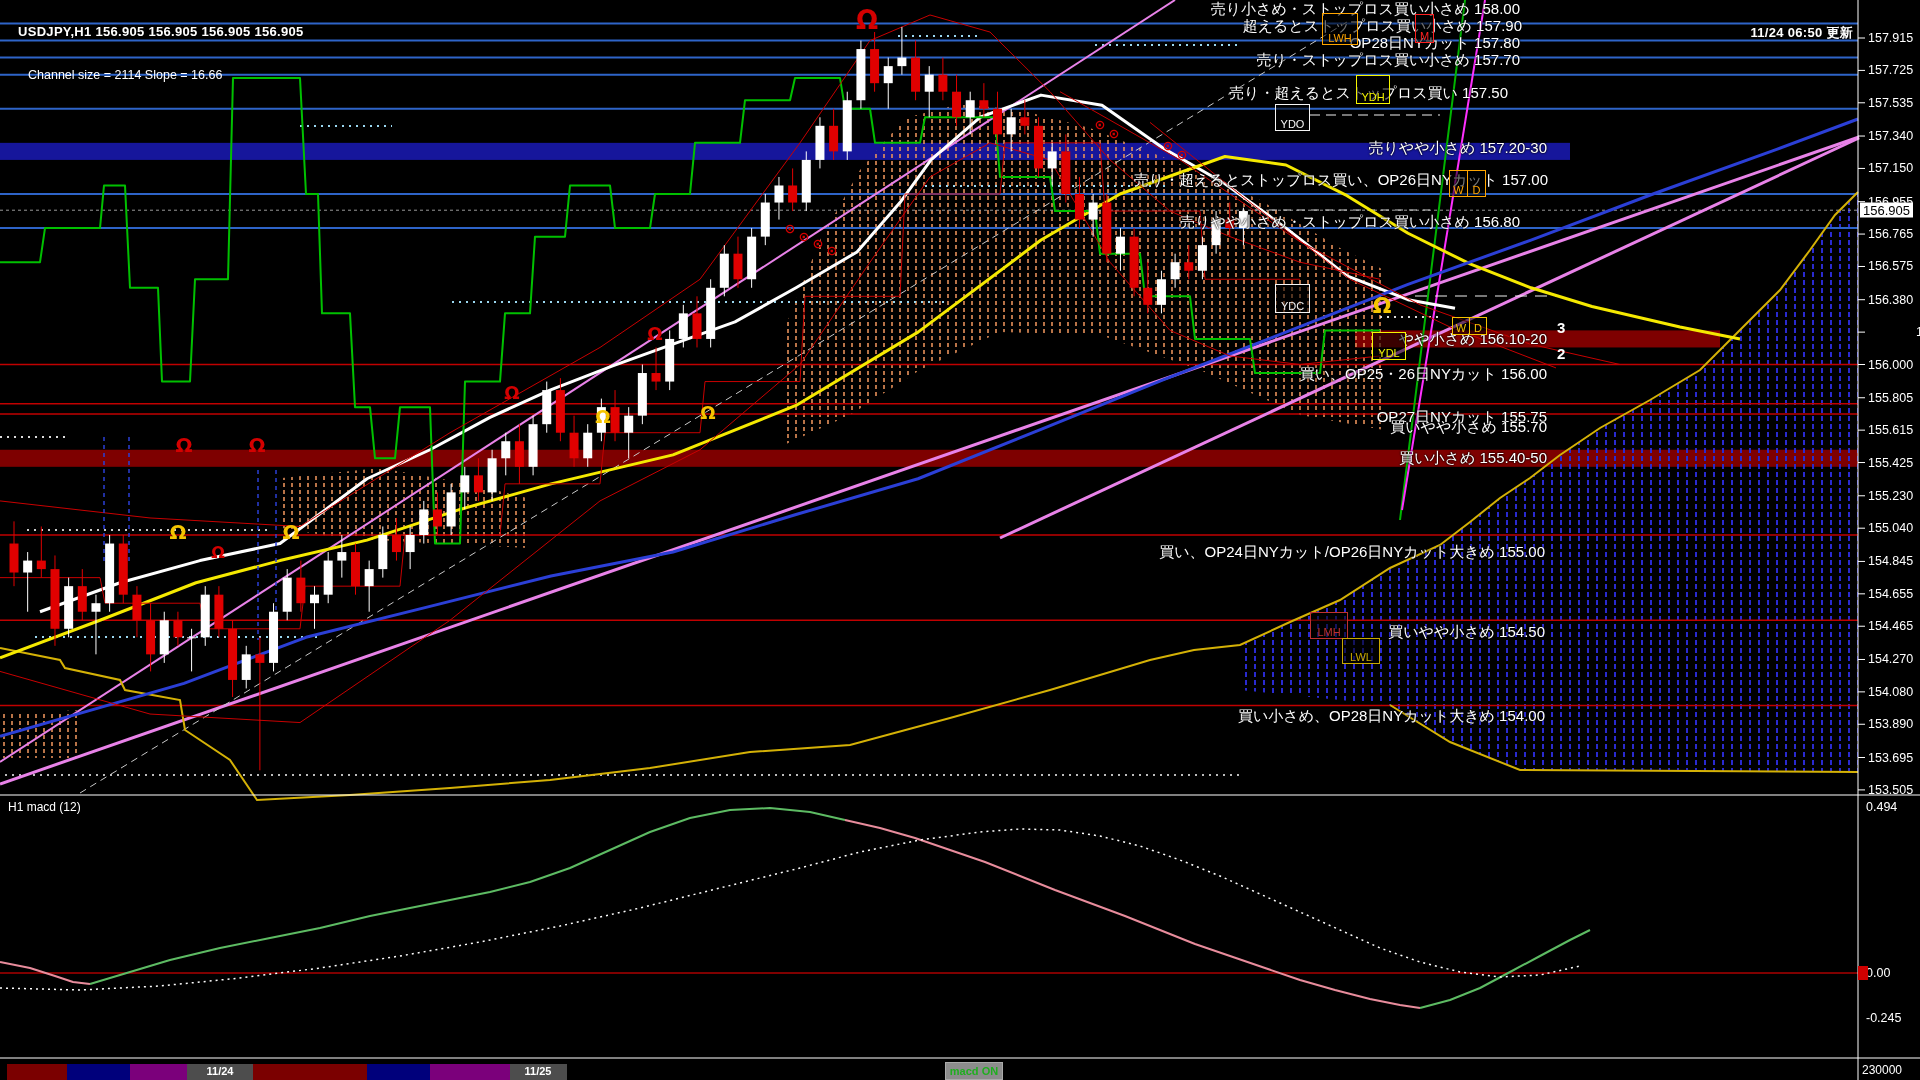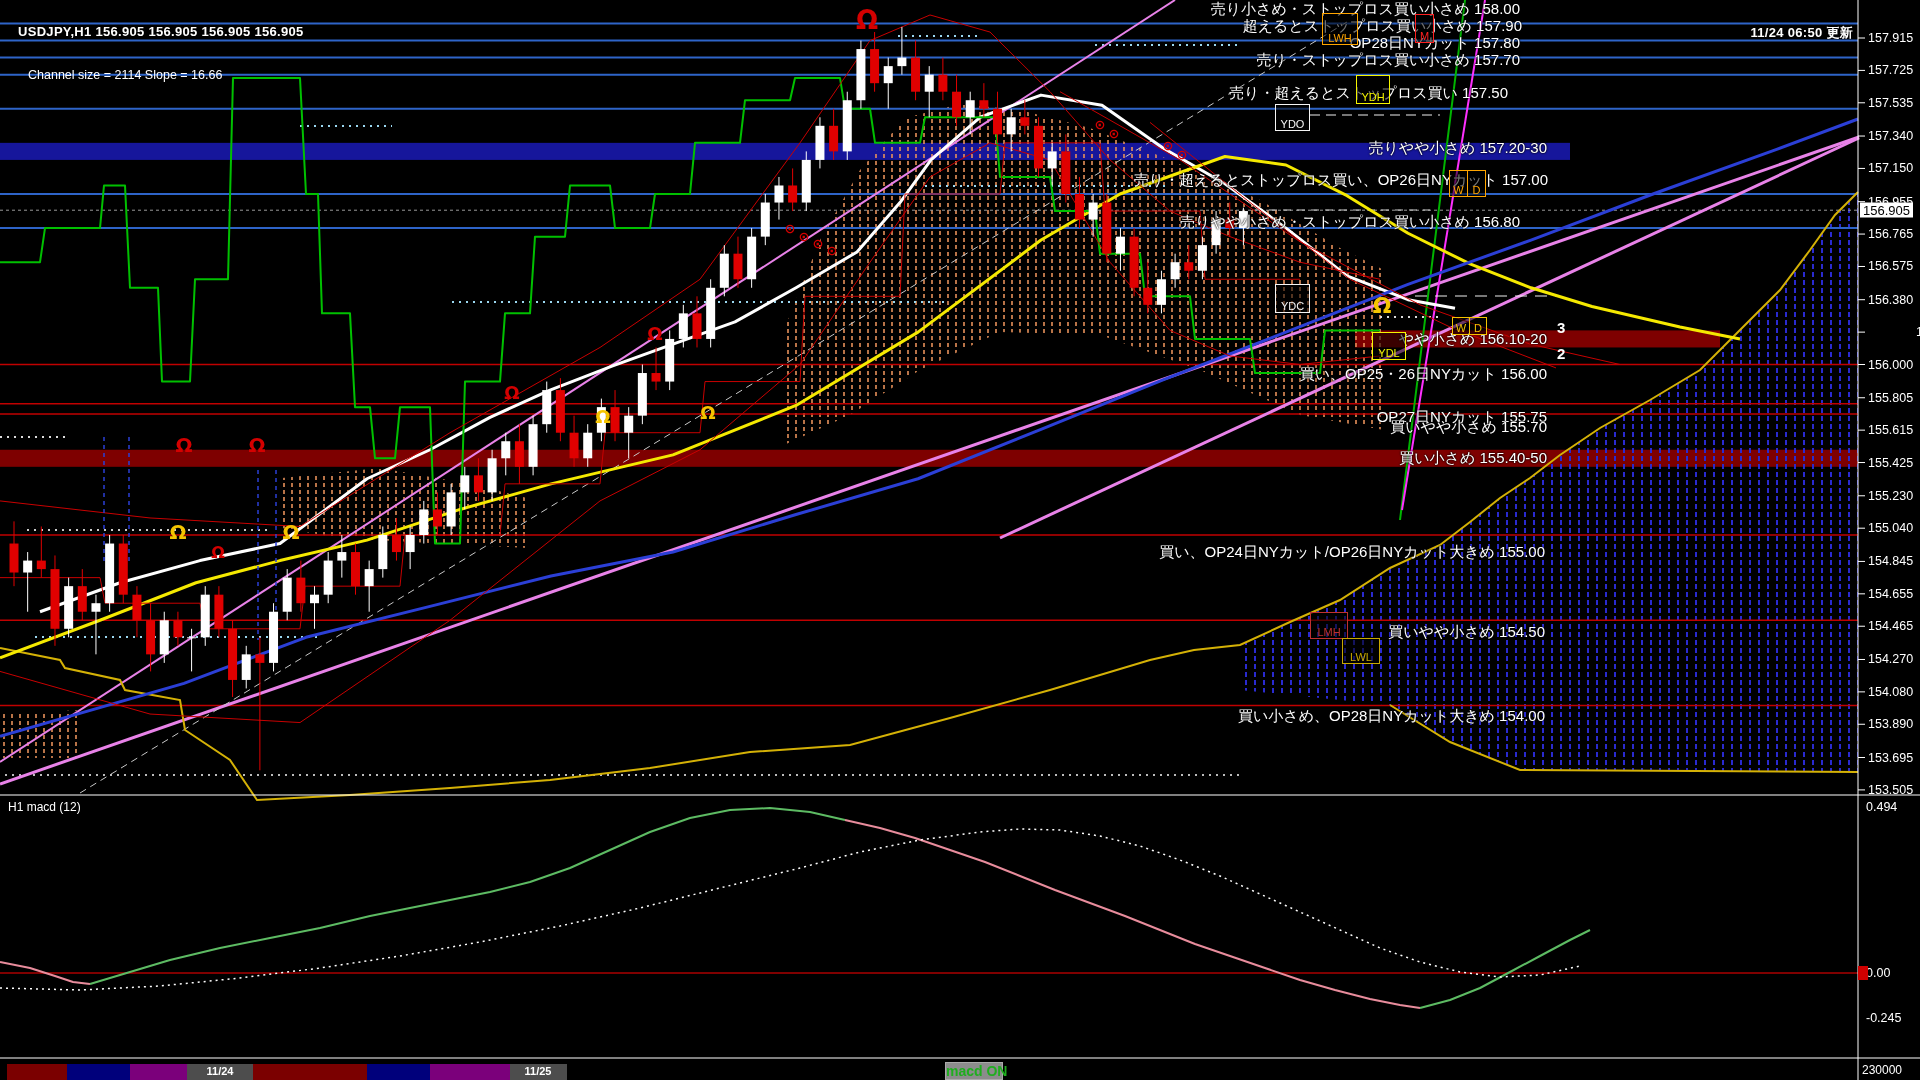--- a/index.html
+++ b/index.html
@@ -12,21 +12,21 @@
   .chinfo{color:#fff;font-size:12.5px;}
   .annot{color:#fff;font-size:15px;text-align:right;transform:translateY(-50%);text-shadow:0 0 2px #000,0 0 2px #000;}
   .axlabel{color:#fff;font-size:12.5px;transform:translateY(-50%);}
   .curprice{background:#fff;color:#000;font-size:13px;padding:0 3px;transform:translateY(-50%);}
   .lblbox{position:absolute;border:1px solid;display:flex;align-items:flex-end;justify-content:center;
     font-size:11px;background:rgba(0,0,0,.55);}
   .digit{color:#fff;font-size:15px;font-weight:bold;transform:translateY(-50%);}
   .macdlbl{color:#fff;font-size:12px;}
   .stripseg{position:absolute;height:100%;}
   .stripdate{position:absolute;color:#fff;font-size:11px;font-weight:bold;top:1px;transform:translateX(-50%);}
-  #macd-btn{background:#8c8c8c;color:#1fae1f;font-size:14px;font-weight:bold;text-align:center;
+  #macd-btn{background:#8c8c8c;color:#1fae1f;font-size:11px;font-weight:bold;text-align:center;
     line-height:16px;border:1px solid #aaa;}
   .zero-mark{background:#d00000;}
 </style>
 </head>
 <body>
 
 <div id="screen">
   <svg id="chart-svg" width="1920" height="1080" viewBox="0 0 1920 1080">
     <defs>
       <pattern id="pOrange" width="8" height="7" patternUnits="userSpaceOnUse">

